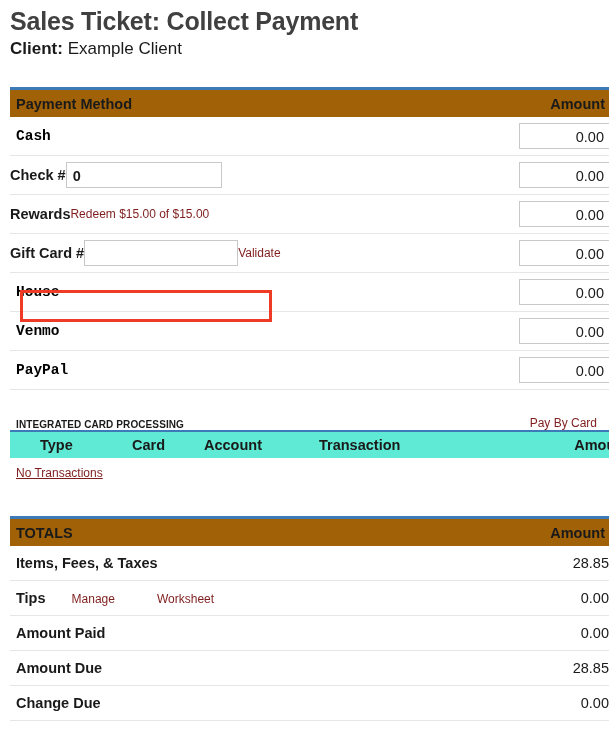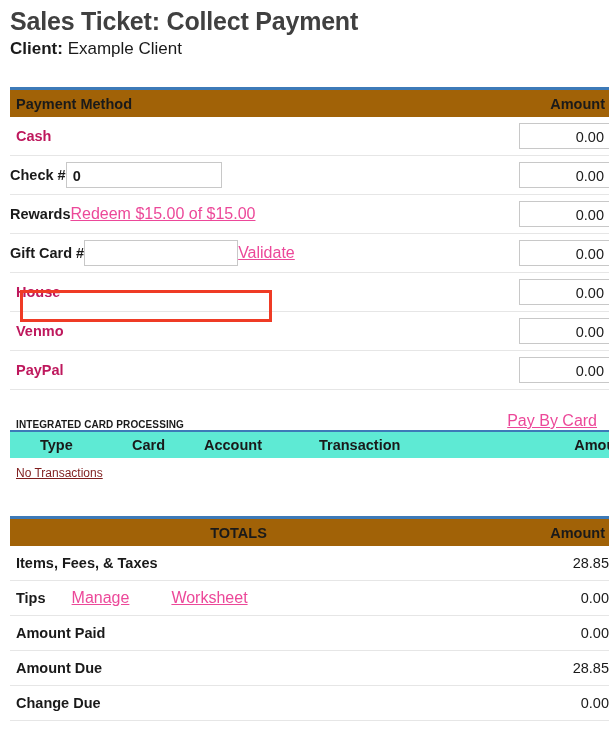--- a/index.html
+++ b/index.html
@@ -69,21 +69,22 @@
 
   .data-row td {
     border-bottom: 1px solid #e6e6e6;
     height: 38px;
     font-size: 14.5px;
   }
   .data-row td.label {
     font-weight: bold;
     padding-left: 6px;
     white-space: nowrap;
-    color: #be185d;
+    color: #000000;
+    font-family: Liberation Mono, monospace;
   }
   .data-row td.amt {
     text-align: right;
     padding-right: 2px;
   }
 
   .amt-input {
     display: inline-block;
     width: 92px;
     height: 26px;
@@ -111,23 +112,22 @@
     font-family: "Liberation Sans", sans-serif;
     font-size: 14.5px;
     font-weight: bold;
     color: #1a1a1a;
     vertical-align: middle;
   }
   .txt-input.check { width: 156px; }
   .txt-input.giftcard { width: 154px; font-weight: normal; }
 
   a.lnk, .lnk {
-    color: #ec4899;
-    text-decoration: underline;
-    font-size: 16px;
+    color: #7f1d1d;
+    font-size: 12px;
     font-weight: normal;
     cursor: pointer;
   }
 
   .cellflex {
     display: flex;
     align-items: center;
     gap: 0;
   }
   .cellflex .label-txt {
@@ -318,21 +318,21 @@
       <th class="c-trans" style="width:180px;">Transaction</th>
       <th class="c-amt" style="width:130px;">Amount</th>
     </tr>
   </tbody>
     </table>
   <div class="no-trans">No Transactions</div>
 
   <table class="tbl totals-block">
     <tbody>
         <tr class="thead-row">
-      <th class="left" style="width:445px;text-align:center;">TOTALS</th>
+      <th class="left" style="width:445px;">TOTALS</th>
       <th class="right" style="width:144px;">Amount</th>
     </tr>
 
     <tr class="totals-row">
       <td class="label">Items, Fees, &amp; Taxes</td>
       <td class="val">28.85</td>
     </tr>
 
     <tr class="totals-row">
       <td class="label">

